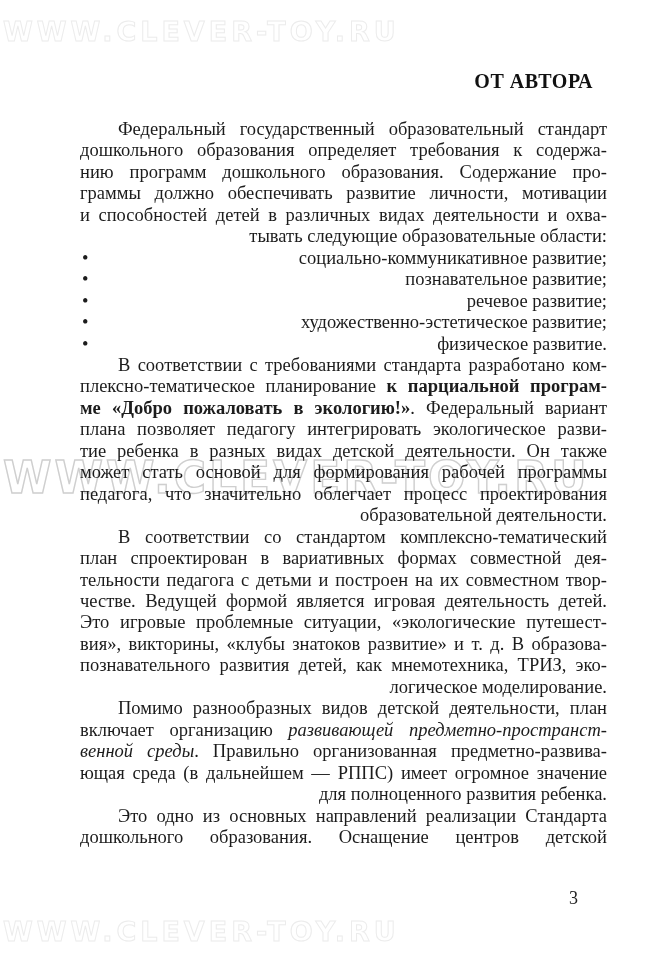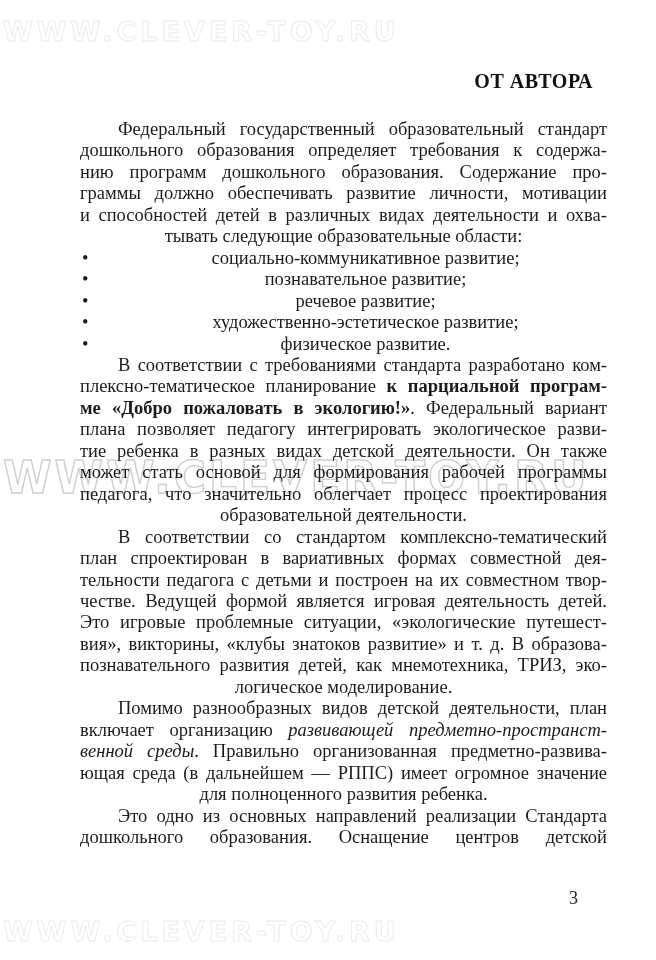--- a/index.html
+++ b/index.html
@@ -40,21 +40,21 @@
   }
 
   .text-col {
     position: absolute;
     top: 119px; left: 66px; width: 527px;
     font-size: 18.5px;
     line-height: 21.45px;
     z-index: 2;
     margin-left: 14px;
   }
-  .line { text-align: center; white-space: normal; }
+  .line { text-align: right; white-space: normal; }
   .line.j { text-align: justify; text-align-last: justify; }
   .line.ind { text-indent: 38px; }
   .line .bold { font-weight: bold; }
   .line .bolditalic { font-weight: normal; font-style: italic; }
 
   .line.bullet { position: relative; padding-left: 44px; }
   .bullet-mark { position: absolute; left: 2px; top: 0; }
 
   .page-number {
     position: absolute;

